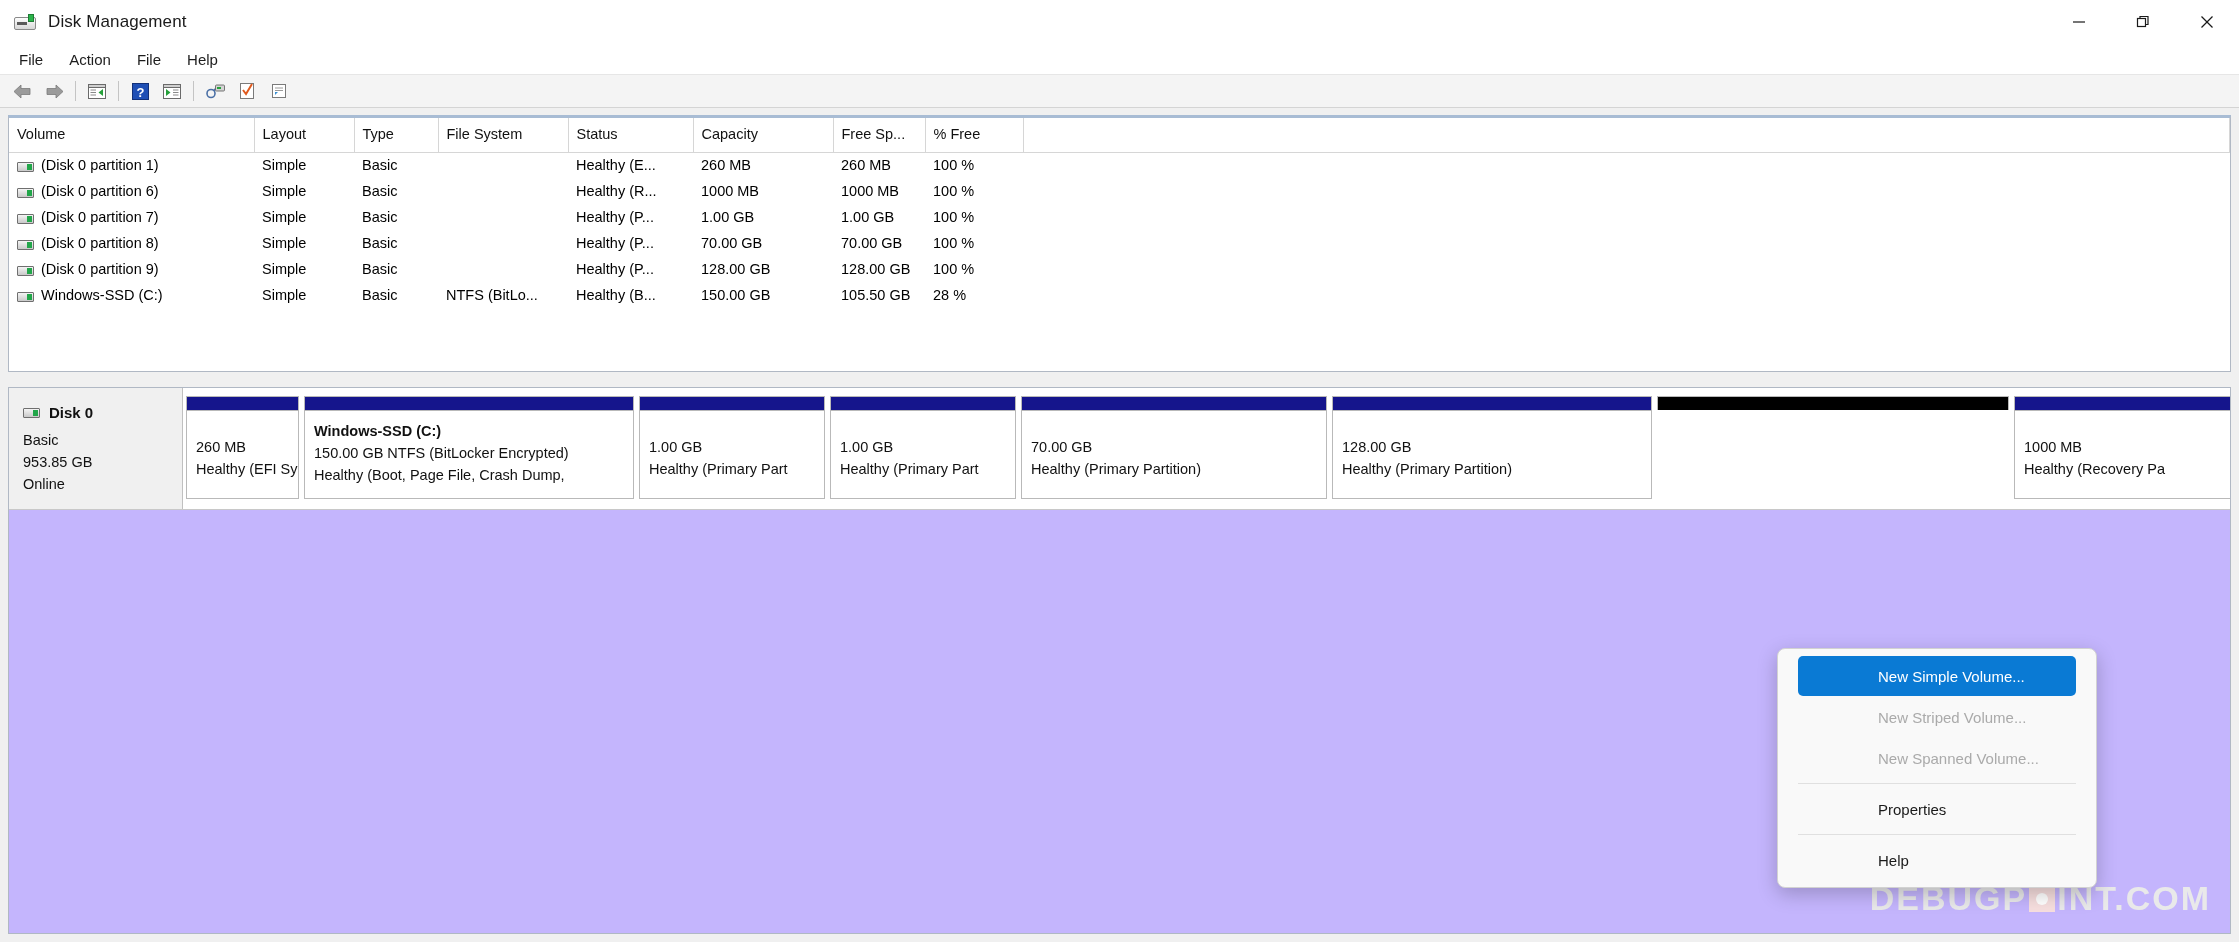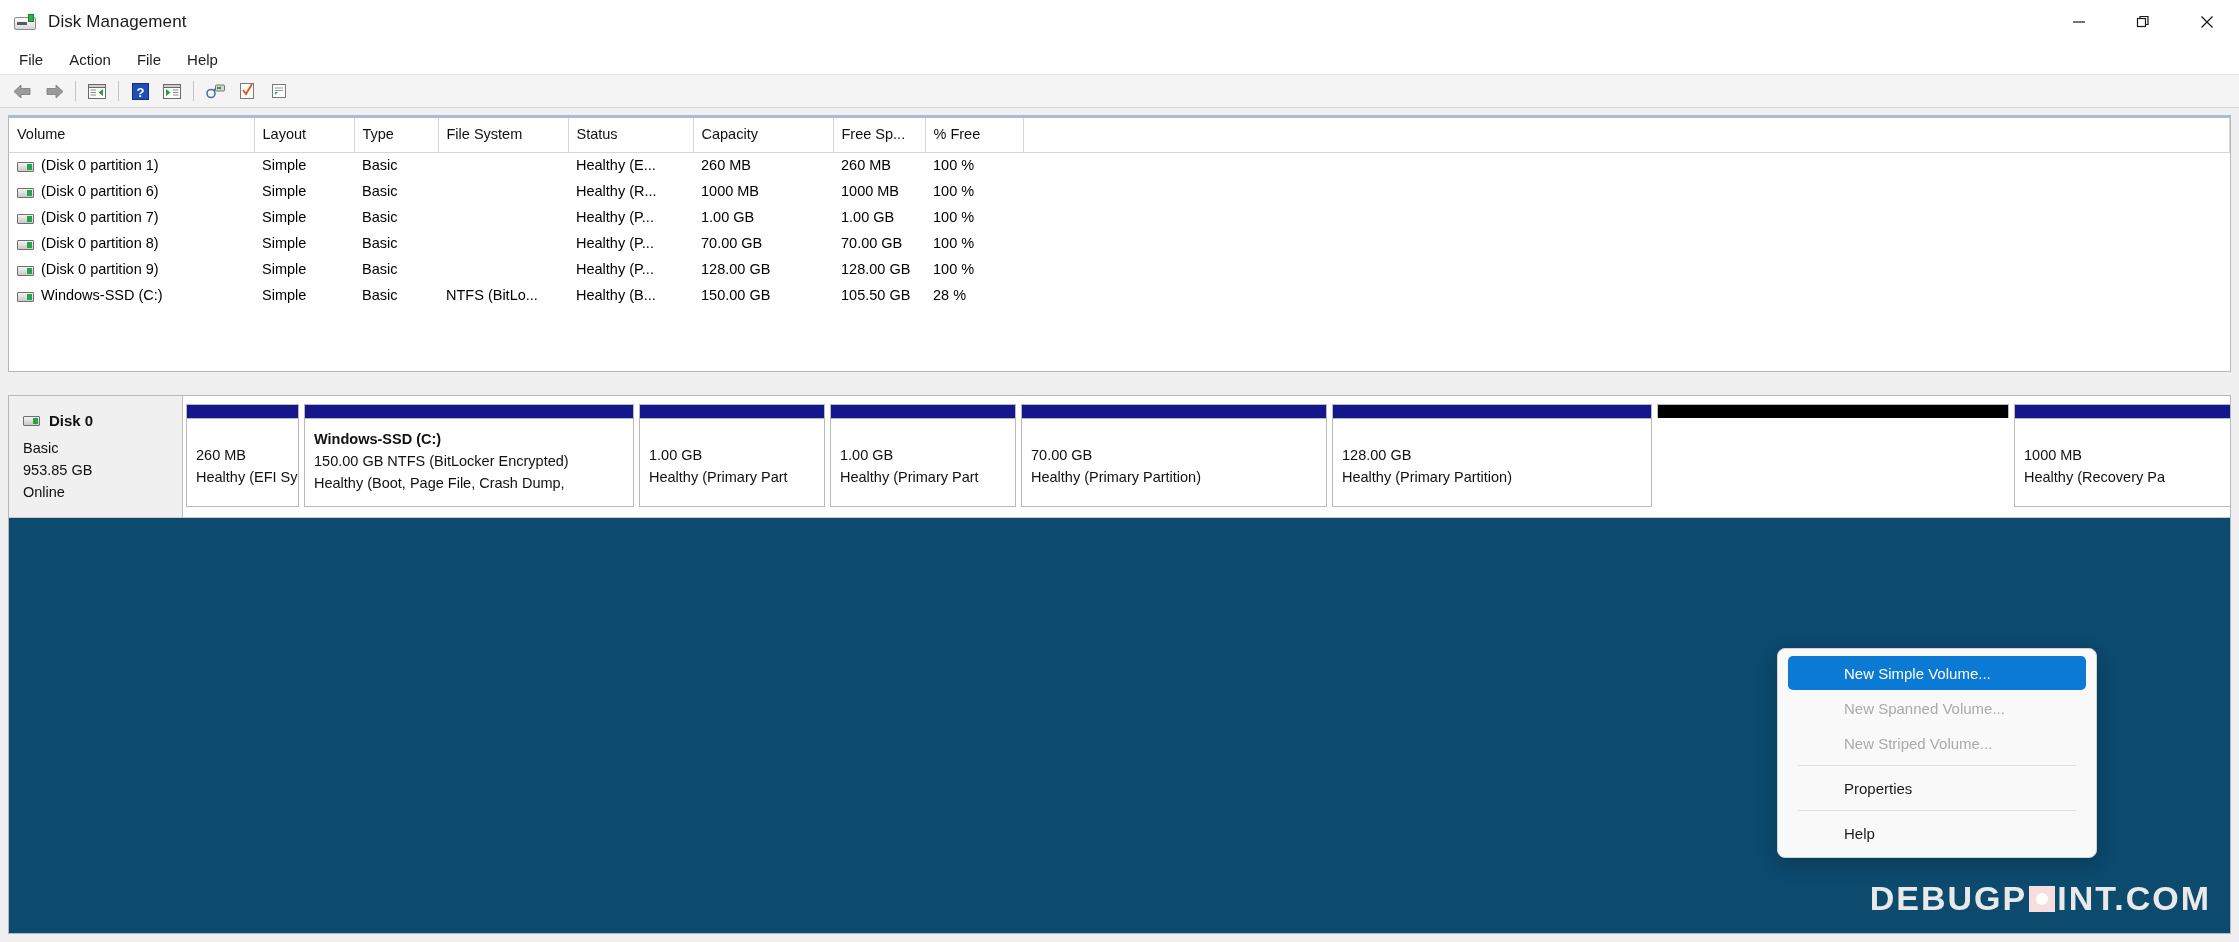--- a/index.html
+++ b/index.html
@@ -144,22 +144,22 @@
 
   
   .splitter {
     height: 7px; flex: 0 0 7px;
     background: #f0f0f0;
   }
 
   
   .graphwrap {
     flex: 1 1 auto;
-    background: #0c4a6e;
-    margin: 16px 8px 8px 8px;
+    background: #c4b5fd;
+    margin: 8px 8px 8px 8px;
     border: 1px solid #b0b8c4;
     position: relative;
     overflow: hidden;
   }
   .diskrow {
     display: flex;
     height: 122px;
     border-bottom: 1px solid #c8c8c8;
   }
   .diskhead {
@@ -231,27 +231,27 @@
     left: 1777px; top: 648px;
     width: 320px;
     background: #f9f9f9;
     border: 1px solid #d2d2d2;
     border-radius: 8px;
     box-shadow: 0 6px 20px rgba(0,0,0,0.22);
     padding: 6px 4px;
     z-index: 50;
   }
   .ctxitem {
-    height: 34px;
+    height: 40px;
     display: flex; align-items: center;
-    padding-left: 56px;
+    padding-left: 80px;
     font-size: 15px;
     color: #1a1a1a;
     border-radius: 5px;
-    margin: 1px 6px;
+    margin: 1px 16px;
   }
   .ctxitem.highlight {
     background: #0a7ad4;
     color: #ffffff;
   }
   .ctxitem.disabled { color: #aaaaaa; }
   .ctxsep {
     height: 1px;
     background: #e0e0e0;
     margin: 5px 16px;
@@ -566,22 +566,22 @@
             <div class="pline">Healthy (Recovery Pa</div>
           </div>
         </div>
 
       </div>
     </div>
   </div>
 
   <div class="ctxmenu">
     <div class="ctxitem highlight">New Simple Volume...</div>
+    <div class="ctxitem disabled">New Striped Volume...</div>
     <div class="ctxitem disabled">New Spanned Volume...</div>
-    <div class="ctxitem disabled">New Striped Volume...</div>
     <div class="ctxsep"></div>
     <div class="ctxitem">Properties</div>
     <div class="ctxsep"></div>
     <div class="ctxitem">Help</div>
   </div>
 
   <div class="watermark">
     <span>DEBUGP</span>
     <span class="redo"></span>
     <span>INT.COM</span>

